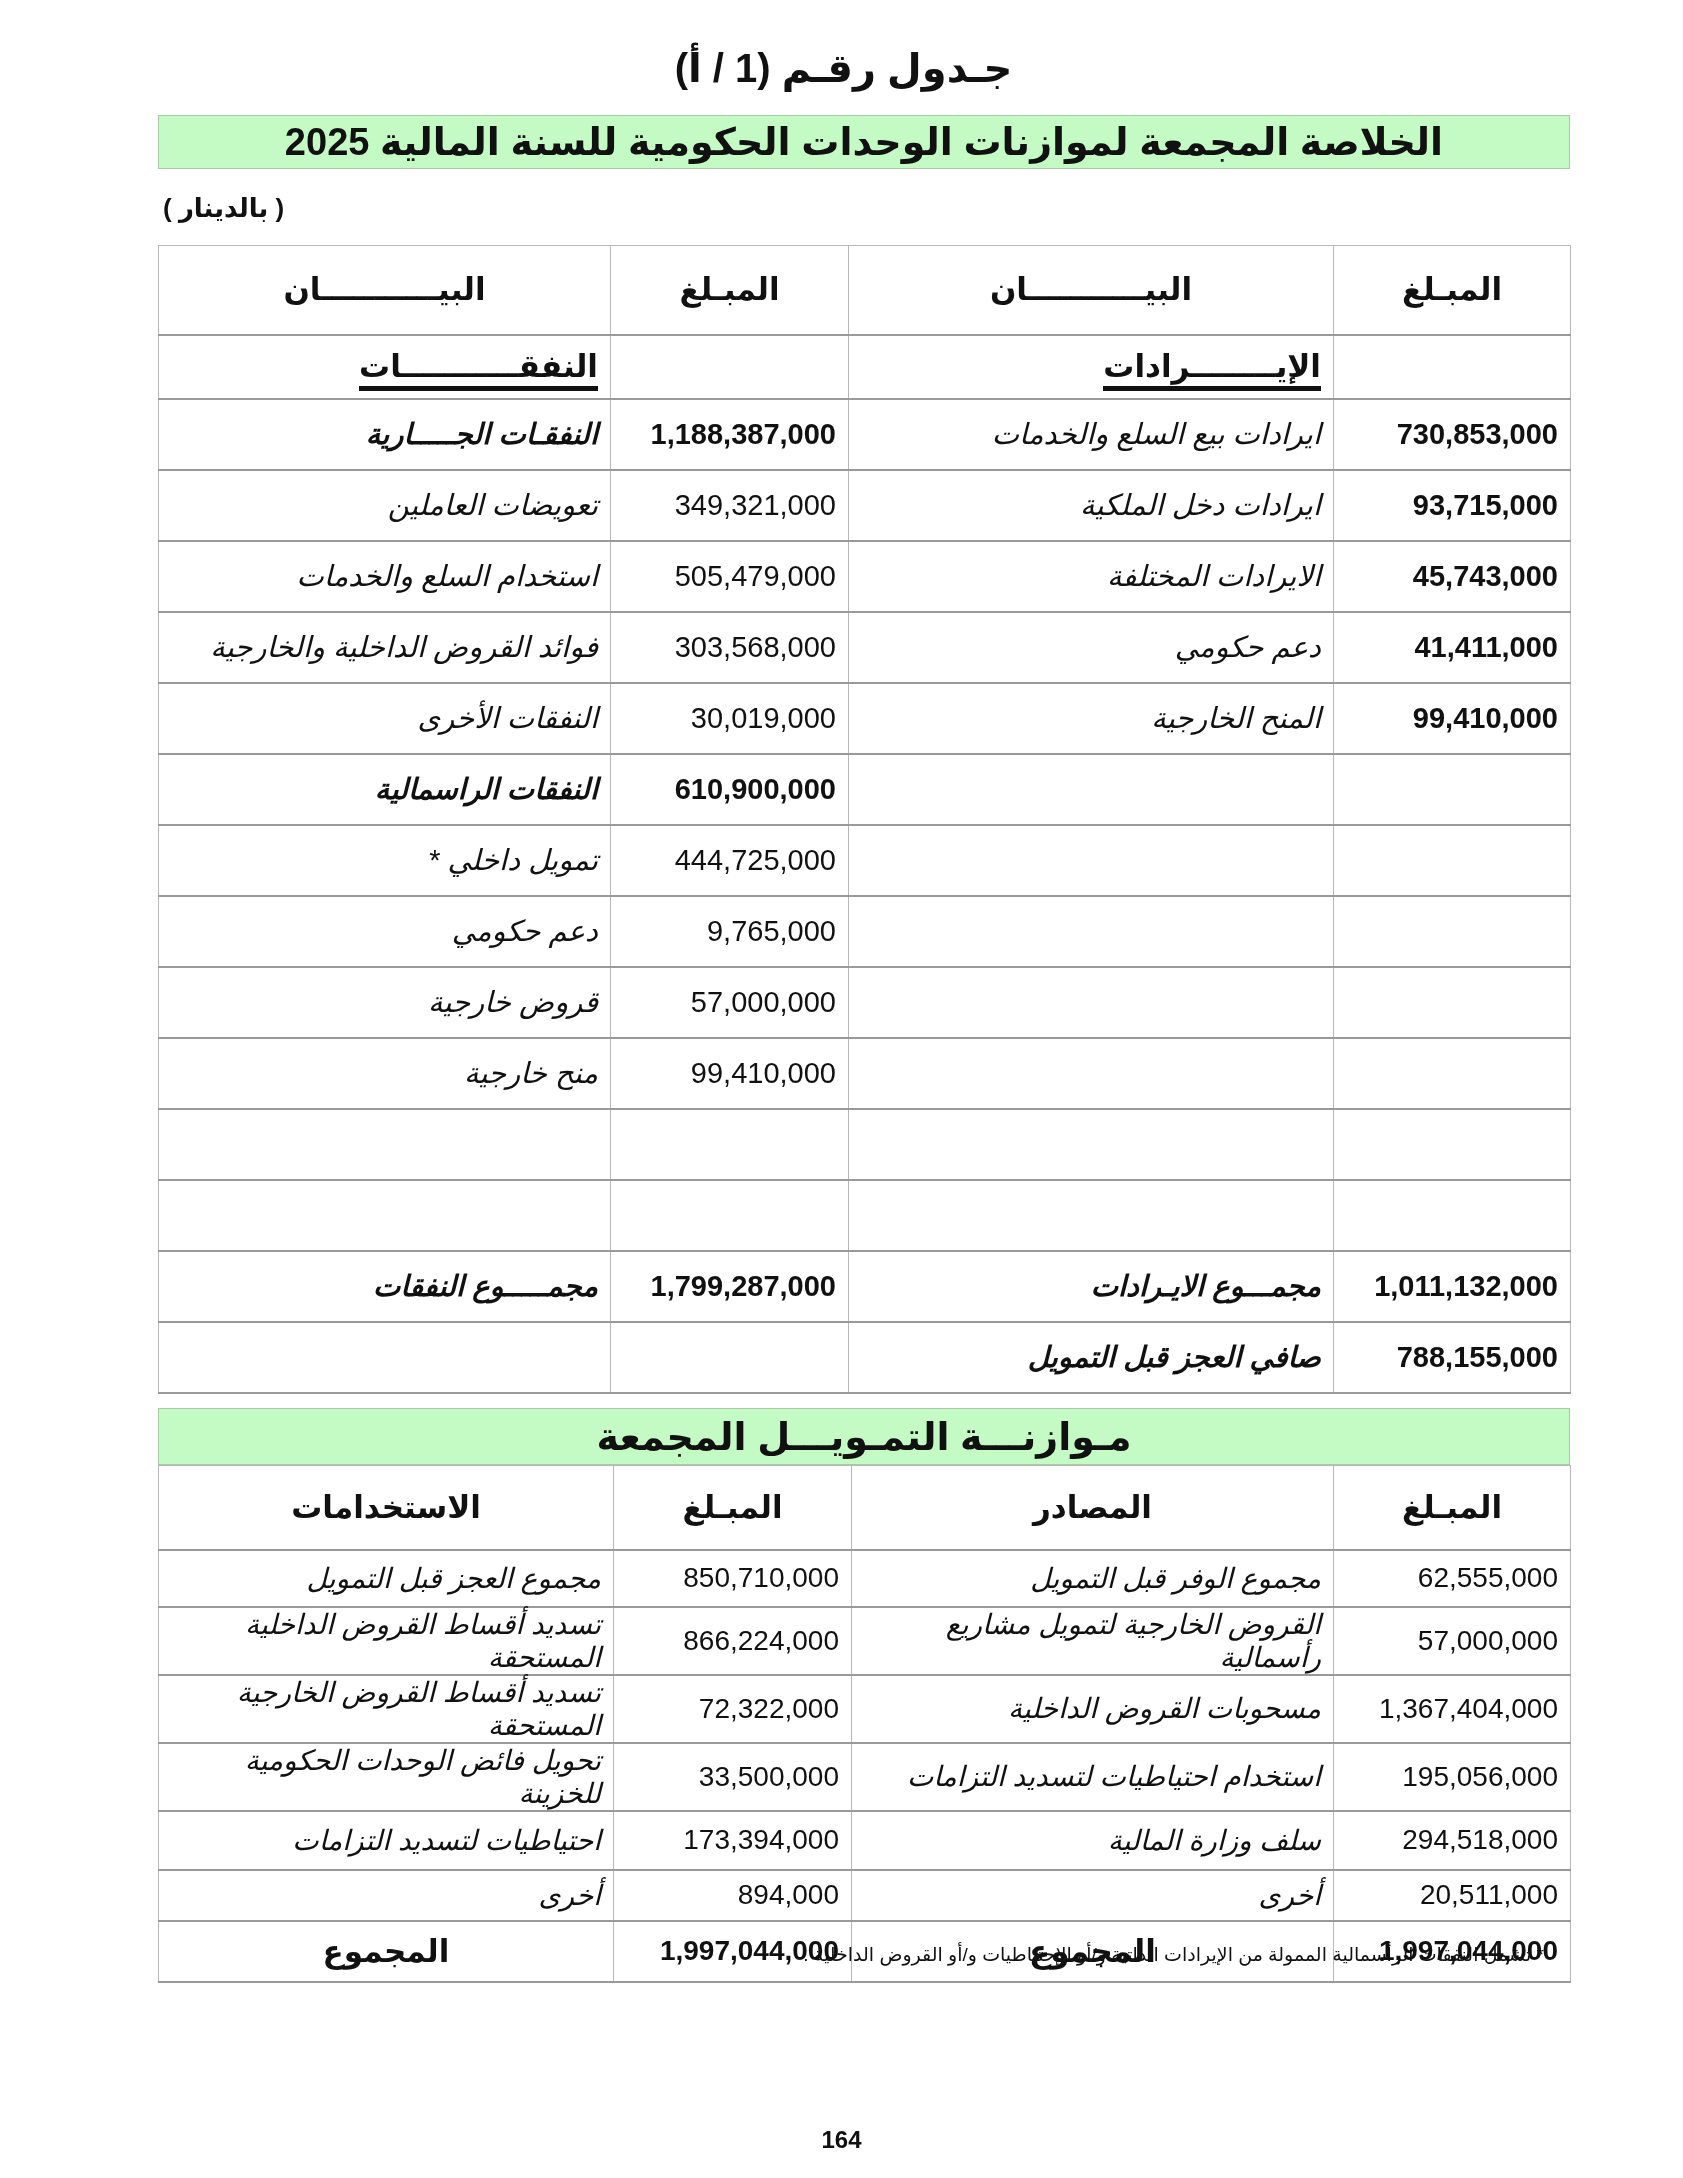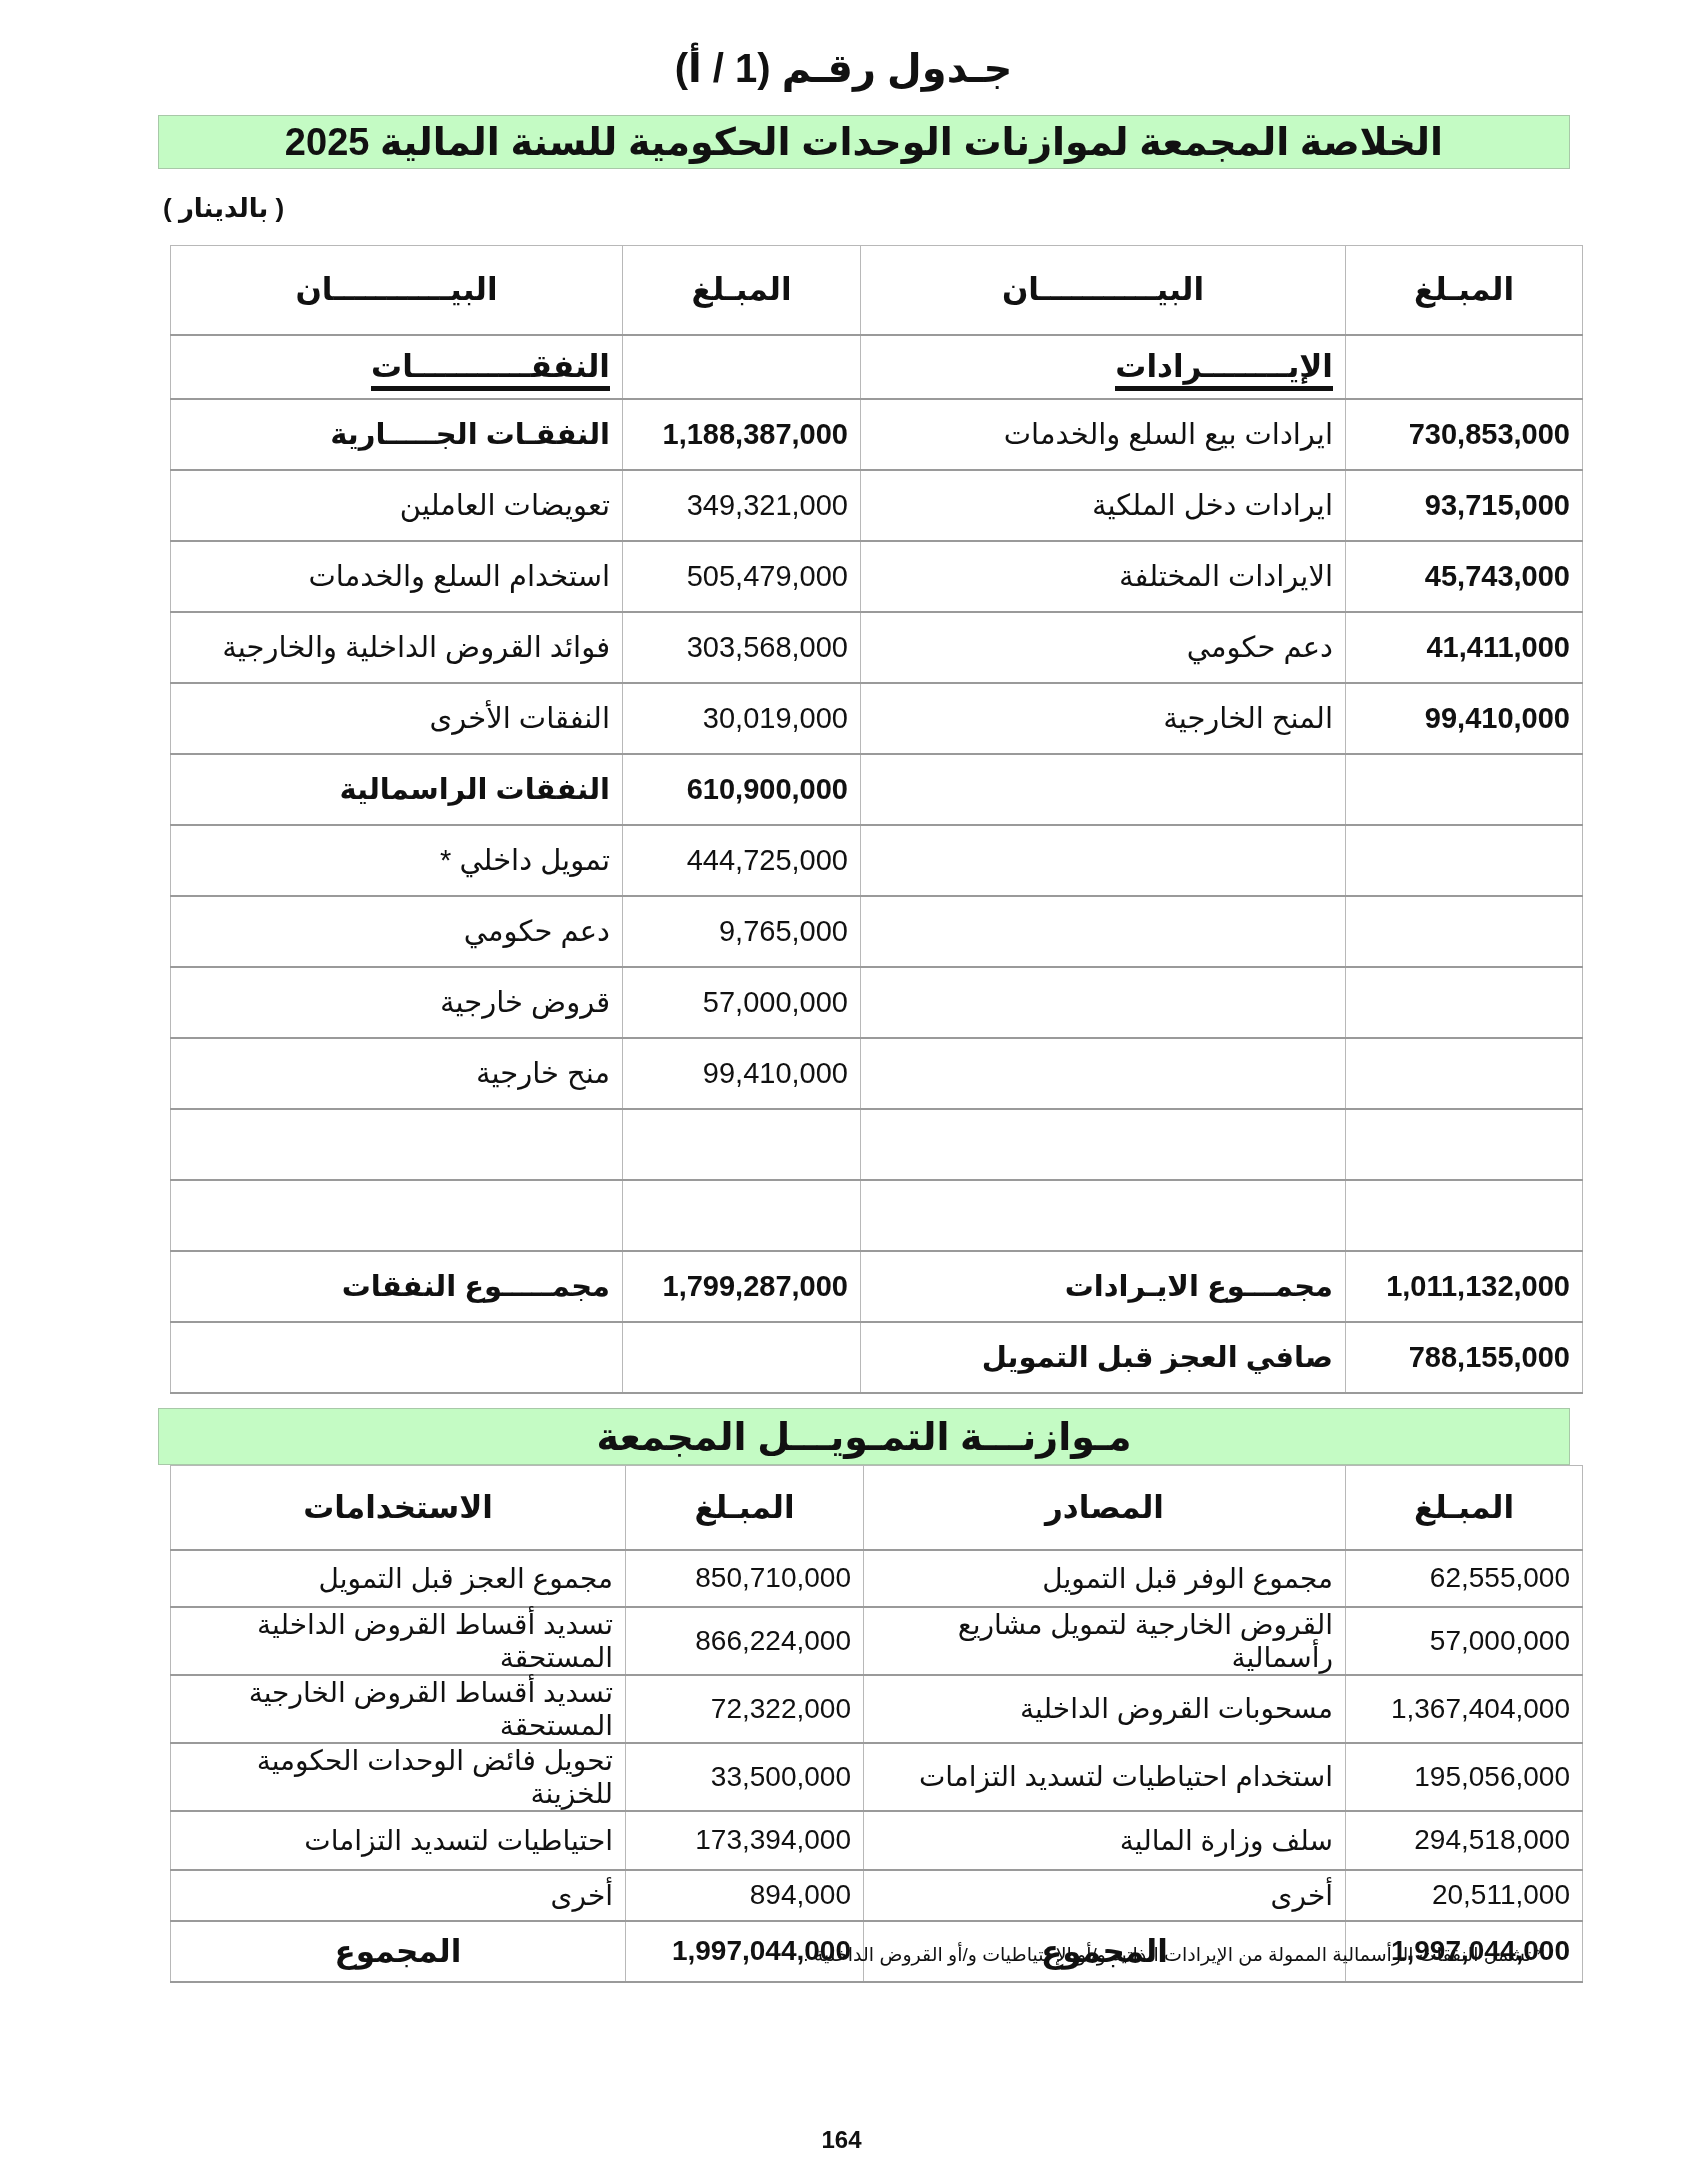--- a/index.html
+++ b/index.html
@@ -6,26 +6,26 @@
   body { width:1683px; height:2178px; position:relative; overflow:hidden;
          font-family:"Liberation Sans", "DejaVu Sans", sans-serif; color:#111; }
   .abs { position:absolute; }
   .title { left:2px; width:1683px; top:45px; text-align:center; font-size:40px; font-weight:bold; direction:rtl; }
   .band { left:158px; width:1412px; background:#c4fbc4; border:1px solid #a8c8a8; box-sizing:border-box;
           display:flex; align-items:center; justify-content:center; direction:rtl; font-weight:bold; }
   .band1 { top:115px; height:54px; font-size:38px; }
   .band2 { top:1408px; height:57px; font-size:38px; }
   .unit { left:163px; top:193px; font-size:26px; font-weight:bold; direction:rtl; }
 
-  table.grid { position:absolute; border-collapse:collapse; table-layout:fixed; direction:ltr;margin-left:12px; }
+  table.grid { position:absolute; border-collapse:collapse; table-layout:fixed; direction:ltr; }
   table.grid td { border:1px solid #b8b8b8; padding:0 12px; box-sizing:border-box; vertical-align:middle; }
   table.grid tr { border-bottom:2px solid #9a9a9a; }
   .t1 { left:158px; top:245px; width:1412px; }
   .t2 { left:158px; top:1465px; width:1412px; }
-  .desc { direction:rtl; text-align:right; font-size:29px; }
+  .desc { direction:rtl; text-align:right; font-size:29px;font-style:italic; }
   .amt { text-align:right; font-size:29px; }
   .bold { font-weight:bold; }
   .hdr { text-align:center; font-size:31px; font-weight:bold; direction:rtl; }
   .sec { direction:rtl; text-align:right; font-size:31px; font-weight:bold; }
   .sec span { border-bottom:5px solid #111; padding:0 0 2px 0; }
   .footnote { left:752px; width:792px; top:1943px; direction:rtl; text-align:right; font-size:19px; }
   .pageno { left:0; width:1683px; top:2126px; text-align:center; font-size:24px; font-weight:bold; }
   .t2 .desc, .t2 .amt { font-size:28px; }
 </style>
 </head>

